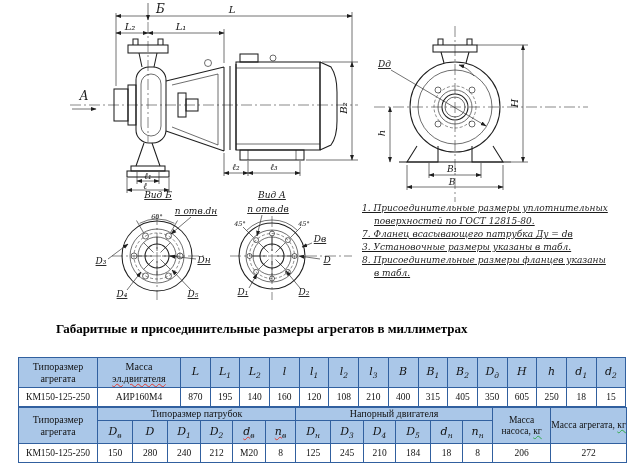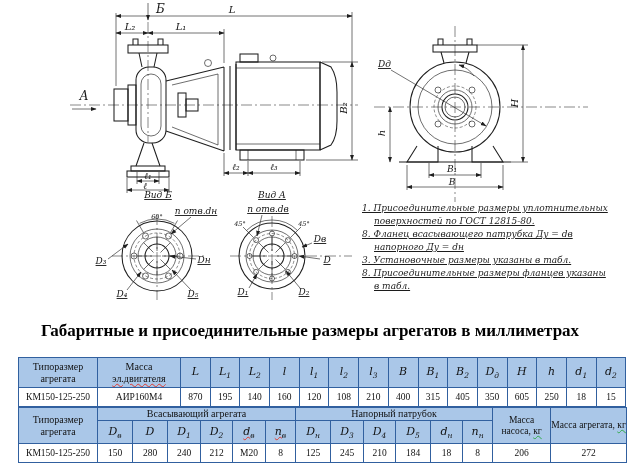--- a/index.html
+++ b/index.html
@@ -14,21 +14,21 @@
   .dtext{font-size:10px;}
   .big{font-size:12px;}
   .hand{font-size:9px;}
   .tiny{font-size:6.5px;}
   .u{text-decoration:underline;}
   .notes{position:absolute;left:362px;top:202px;width:272px;
          font-family:"DejaVu Serif",serif;font-style:italic;font-size:9px;
          line-height:13px;color:#1c1c1c;}
   .notes div{text-decoration:underline;text-decoration-thickness:.5px;white-space:nowrap;}
   .notes .indent{padding-left:12px;}
-  .caption{position:absolute;left:41px;top:321px;font-weight:bold;font-size:17px;
+  .caption{position:absolute;left:56px;top:321px;font-weight:bold;font-size:13px;
            font-family:"Liberation Serif",serif;color:#000;}
   table{border-collapse:collapse;table-layout:fixed;position:absolute;left:18px;
         background:#fff;font-family:"Liberation Serif",serif;}
   .t1{top:357px;width:608px;}
   .t2{top:407px;width:608px;}
   th,td{border:1.4px solid #31609f;padding:0;text-align:center;vertical-align:middle;
         font-weight:normal;overflow:hidden;}
   th{background:#aac7e8;font-size:10px;line-height:1.12;}
   td{font-size:9.5px;height:18px;}
   .t1 thead tr{height:30px;}
@@ -222,22 +222,21 @@
       <line class="dim" x1="249" y1="288" x2="257" y2="274" marker-end="url(#ah)"></line>
       <text class="hand u" x="304" y="295" text-anchor="middle">D₂</text>
       <line class="dim" x1="300" y1="288" x2="286" y2="271" marker-end="url(#ah)"></line>
     </g>
   </svg>
 
   
   <div class="notes">
     <div>1. Присоединительные размеры уплотнительных</div>
     <div class="indent">поверхностей по ГОСТ 12815-80.</div>
-    <div>8. Фланец всасывающего патрубка Ду = dв</div>
-    <div class="indent">напорного Ду = dн</div>
+    <div>7. Фланец всасывающего патрубка Ду = dв</div>
     <div>3. Установочные размеры указаны в табл.</div>
     <div>8. Присоединительные размеры фланцев указаны</div>
     <div class="indent">в табл.</div>
   </div>
 
   
   <div class="caption">Габаритные и присоединительные размеры агрегатов в миллиметрах</div>
 
   
   <table class="t1">
@@ -305,22 +304,22 @@
         <col style="width:32px">
         <col style="width:35px">
         <col style="width:32px">
         <col style="width:30px">
       <col style="width:58px">
         <col style="width:76px">
     </colgroup>
     <thead>
       <tr class="grp">
         <th rowspan="2"><span>Типоразмер агрегата</span></th>
-        <th colspan="6">Всасывающий агрегата</th>
-        <th colspan="6">Напорный патрубок</th>
+        <th colspan="6">Типоразмер патрубок</th>
+        <th colspan="6">Напорный двигателя</th>
         <th rowspan="2" class="mcell"><span>Масса насоса,</span> <span class="sq-green">кг</span></th>
         <th rowspan="2" class="mcell"><span>Масса агрегата,</span> <span class="sq-green">кг</span></th>
       </tr>
       <tr class="sub">
         <th><i>D</i><sub>в</sub></th>
         <th><i>D</i><sub></sub></th>
         <th><i>D</i><sub>1</sub></th>
         <th><i>D</i><sub>2</sub></th>
         <th><span class="sq-red"><i>d</i><sub>в</sub></span></th>
         <th><span class="sq-red"><i>n</i><sub>в</sub></span></th>

